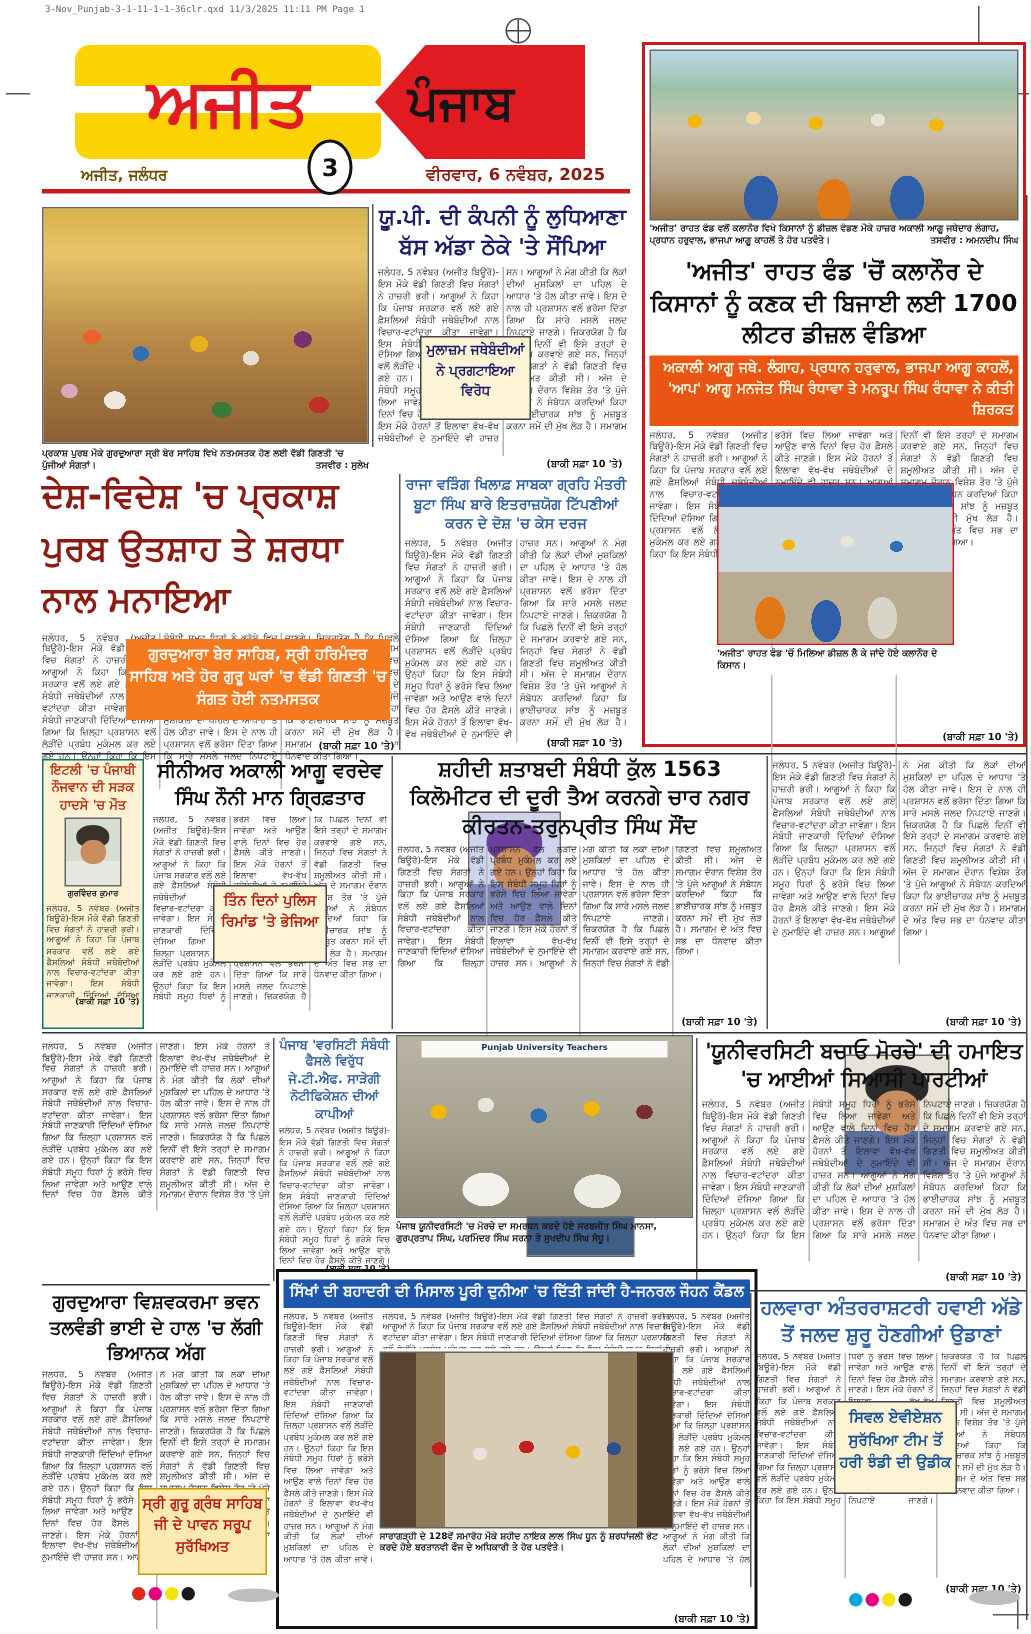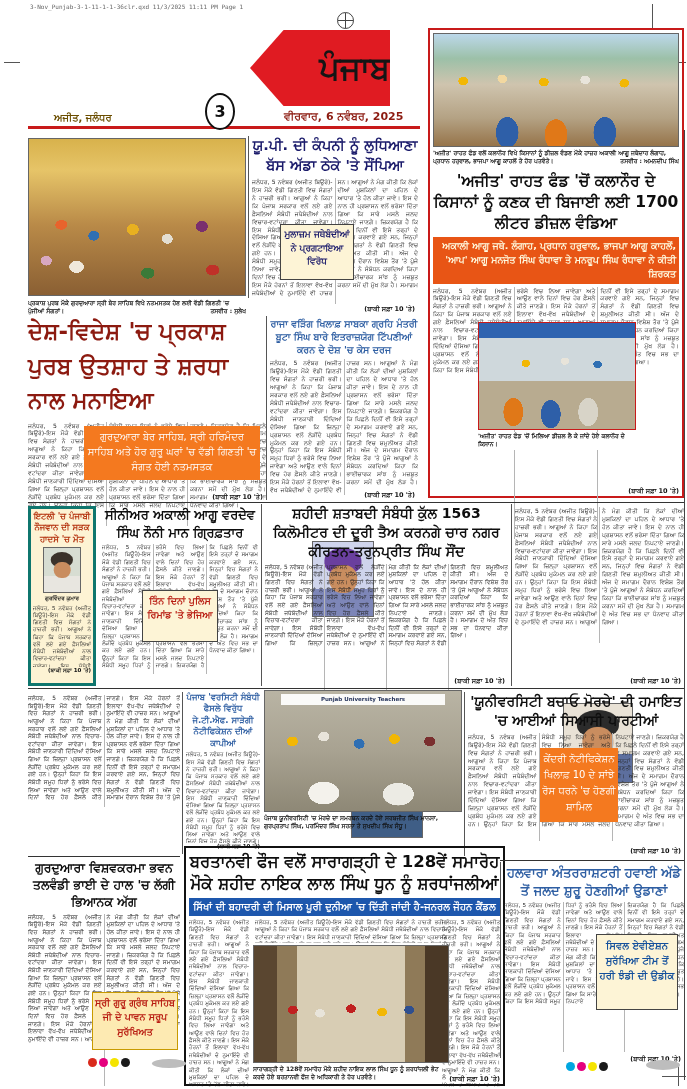--- a/index.html
+++ b/index.html
@@ -12,21 +12,21 @@
   .cols3{columns:3 auto;column-gap:5px;column-rule:1px solid #b5b5b5;}
   .cols4{columns:4 auto;column-gap:4px;column-rule:1px solid #b5b5b5;}
   .endnote{position:absolute;right:3px;bottom:1px;font-size:6.5px;font-weight:bold;background:#fff;padding-left:3px;}
   .caption{font-size:6px;font-weight:bold;line-height:1.3;color:#111;}
   .credit{float:right;font-weight:bold;}
   .vline{position:absolute;width:1px;background:#555;}
   .hline{position:absolute;height:1px;background:#333;}
   .mark{position:absolute;background:#555;}
   .inset-cream{position:absolute;background:#fdf4d6;border:1px solid #444;font-weight:bold;
                text-align:center;padding:3px 2px;line-height:1.5;box-sizing:border-box;}
-  .inset-orange{position:absolute;background:#f4791f;color:#fff;font-weight:normal;
+  .inset-orange{position:absolute;background:#f4791f;color:#fff;font-weight:bold;
                 text-align:center;padding:3px 2px;line-height:1.5;box-sizing:border-box;}
   .photo{border:1px solid #666;box-sizing:border-box;}
   
   .photo-crowd{background:
     radial-gradient(10px 8px at 15% 55%,#e8632c 60%,transparent 61%),
     radial-gradient(9px 8px at 30% 62%,#2f6fb3 60%,transparent 61%),
     radial-gradient(10px 9px at 48% 58%,#e8b020 60%,transparent 61%),
     radial-gradient(9px 8px at 64% 64%,#e3ded2 60%,transparent 61%),
     radial-gradient(10px 9px at 80% 56%,#7a2f6e 60%,transparent 61%),
     radial-gradient(12px 10px at 22% 82%,#f0e8da 60%,transparent 61%),
@@ -76,21 +76,21 @@
   .portrait::after{content:"";position:absolute;left:50%;top:30%;width:46%;height:38%;transform:translateX(-50%);
     background:#c98d5f;border-radius:46%;}
   .p-purple{--bg1:#cfd4ec;--bg2:#7d86b8;--turban:#6a3f9e;}
   .p-yellow{--bg1:#d9e4ef;--bg2:#3f5e86;--turban:#f2a90a;}
   .p-woman{--bg1:#e9e2d6;--bg2:#5d6f9e;--turban:#2b2b2b;}
   .p-plain{--bg1:#d7ddd2;--bg2:#e8e6e0;--turban:#3a322a;}
   
   .mast-yellow{background:linear-gradient(180deg,#fcd303 0 36%,#ffffff 36% 60%,#fcd303 60% 100%);
     border-radius:10px;display:flex;align-items:center;justify-content:center;}
   .mast-red{background:#e01b22;clip-path:polygon(24% 0,100% 0,100% 100%,24% 100%,0 50%);
-    display:flex;align-items:center;justify-content:flex-end;}
+    display:flex;align-items:center;justify-content:flex-start;}
   .dot{position:absolute;width:9px;height:9px;border-radius:50%;}
   .oval{position:absolute;background:#bdbdbd;border-radius:50%;}
   .photo-banner{position:absolute;left:8%;right:8%;top:3px;background:rgba(255,255,255,.93);
     font-size:5.5px;font-weight:bold;color:#27355c;text-align:center;line-height:11px;height:11px;overflow:hidden;}
   .blue-bar{background:#1d57ad;color:#fff;font-weight:bold;text-align:center;line-height:1.45;padding:2px 3px;}
   .sub-red{background:#e85515;color:#fffbe0;font-weight:bold;text-align:right;line-height:1.5;padding:2px 3px;}
 </style>
 </head>
 <body>
 
@@ -98,20 +98,23 @@
 
   <div class="abs" style="left:30px;top:3px;font-size:6px;color:#666;font-family:'DejaVu Sans Mono',monospace;">3-Nov_Punjab-3-1-11-1-1-36clr.qxd   11/3/2025   11:11 PM   Page 1</div>
   <div class="abs" style="left:337px;top:12px;width:15px;height:15px;border:1px solid #444;border-radius:50%;
        background:linear-gradient(#444,#444) center/1px 21px no-repeat,linear-gradient(#444,#444) center/21px 1px no-repeat;"></div>
   <div class="mark" style="left:4px;top:62px;width:16px;height:1px;"></div>
   <div class="mark" style="left:652px;top:4px;width:1px;height:26px;"></div>
   <div class="mark" style="left:666px;top:62px;width:20px;height:1px;"></div>
   <div class="mark" style="left:678px;top:1062px;width:1px;height:24px;"></div>
   <div class="mark" style="left:662px;top:1076px;width:24px;height:1px;"></div>
 
+  <div class="abs mast-yellow" style="left:50px;top:30px;width:204px;height:76px;">
+    <span style="font-size:44px;font-weight:bold;color:#e01b22;">ਅਜੀਤ</span>
+  </div>
   <div class="abs mast-red" style="left:250px;top:30px;width:140px;height:76px;">
     <span style="font-size:32px;font-weight:bold;color:#151515;padding-left:22px;">ਪੰਜਾਬ</span>
   </div>
   <div class="abs" style="left:205px;top:93px;width:26px;height:33px;border:2px solid #111;border-radius:50%;background:#fff;
        display:flex;align-items:center;justify-content:center;font-size:16px;font-weight:bold;z-index:3;">3</div>
   <div class="abs" style="left:54px;top:112px;font-size:10px;font-weight:bold;color:#6b4e00;">ਅਜੀਤ, ਜਲੰਧਰ</div>
   <div class="abs" style="left:284px;top:110px;font-size:11px;font-weight:bold;color:#8c1a10;text-align:center;">ਵੀਰਵਾਰ, 6 ਨਵੰਬਰ, 2025</div>
   <div class="abs" style="left:28px;top:126px;width:392px;height:3px;background:#c81a1a;"></div>
 
   <div class="abs" style="left:428px;top:28px;width:256px;height:470px;border:2px solid #c81a1a;box-sizing:border-box;padding:3px;">
@@ -152,21 +155,21 @@
 
   <div class="abs" style="left:270px;top:318px;width:148px;height:182px;">
     <div class="hl" style="font-size:9.5px;color:#2f5fa3;">ਰਾਜਾ ਵੜਿੰਗ ਖਿਲਾਫ਼ ਸਾਬਕਾ ਗ੍ਰਹਿ ਮੰਤਰੀ ਬੂਟਾ ਸਿੰਘ ਬਾਰੇ ਇਤਰਾਜ਼ਯੋਗ ਟਿੱਪਣੀਆਂ ਕਰਨ ਦੇ ਦੋਸ਼ 'ਚ ਕੇਸ ਦਰਜ</div>
     <div class="body-txt cols2" style="height:136px;margin-top:3px;position:relative;">ਜਲੰਧਰ, 5 ਨਵੰਬਰ (ਅਜੀਤ ਬਿਊਰੋ)-ਇਸ ਮੌਕੇ ਵੱਡੀ ਗਿਣਤੀ ਵਿਚ ਸੰਗਤਾਂ ਨੇ ਹਾਜ਼ਰੀ ਭਰੀ। ਆਗੂਆਂ ਨੇ ਕਿਹਾ ਕਿ ਪੰਜਾਬ ਸਰਕਾਰ ਵਲੋਂ ਲਏ ਗਏ ਫ਼ੈਸਲਿਆਂ ਸੰਬੰਧੀ ਜਥੇਬੰਦੀਆਂ ਨਾਲ ਵਿਚਾਰ-ਵਟਾਂਦਰਾ ਕੀਤਾ ਜਾਵੇਗਾ। ਇਸ ਸੰਬੰਧੀ ਜਾਣਕਾਰੀ ਦਿੰਦਿਆਂ ਦੱਸਿਆ ਗਿਆ ਕਿ ਜ਼ਿਲ੍ਹਾ ਪ੍ਰਸ਼ਾਸਨ ਵਲੋਂ ਲੋੜੀਂਦੇ ਪ੍ਰਬੰਧ ਮੁਕੰਮਲ ਕਰ ਲਏ ਗਏ ਹਨ। ਉਨ੍ਹਾਂ ਕਿਹਾ ਕਿ ਇਸ ਸੰਬੰਧੀ ਸਮੂਹ ਧਿਰਾਂ ਨੂੰ ਭਰੋਸੇ ਵਿਚ ਲਿਆ ਜਾਵੇਗਾ ਅਤੇ ਆਉਣ ਵਾਲੇ ਦਿਨਾਂ ਵਿਚ ਹੋਰ ਫ਼ੈਸਲੇ ਕੀਤੇ ਜਾਣਗੇ। ਇਸ ਮੌਕੇ ਹੋਰਨਾਂ ਤੋਂ ਇਲਾਵਾ ਵੱਖ-ਵੱਖ ਜਥੇਬੰਦੀਆਂ ਦੇ ਨੁਮਾਇੰਦੇ ਵੀ ਹਾਜ਼ਰ ਸਨ। ਆਗੂਆਂ ਨੇ ਮੰਗ ਕੀਤੀ ਕਿ ਲੋਕਾਂ ਦੀਆਂ ਮੁਸ਼ਕਿਲਾਂ ਦਾ ਪਹਿਲ ਦੇ ਆਧਾਰ 'ਤੇ ਹੱਲ ਕੀਤਾ ਜਾਵੇ। ਇਸ ਦੇ ਨਾਲ ਹੀ ਪ੍ਰਸ਼ਾਸਨ ਵਲੋਂ ਭਰੋਸਾ ਦਿੱਤਾ ਗਿਆ ਕਿ ਸਾਰੇ ਮਸਲੇ ਜਲਦ ਨਿਪਟਾਏ ਜਾਣਗੇ। ਜ਼ਿਕਰਯੋਗ ਹੈ ਕਿ ਪਿਛਲੇ ਦਿਨੀਂ ਵੀ ਇਸੇ ਤਰ੍ਹਾਂ ਦੇ ਸਮਾਗਮ ਕਰਵਾਏ ਗਏ ਸਨ, ਜਿਨ੍ਹਾਂ ਵਿਚ ਸੰਗਤਾਂ ਨੇ ਵੱਡੀ ਗਿਣਤੀ ਵਿਚ ਸ਼ਮੂਲੀਅਤ ਕੀਤੀ ਸੀ। ਅੱਜ ਦੇ ਸਮਾਗਮ ਦੌਰਾਨ ਵਿਸ਼ੇਸ਼ ਤੌਰ 'ਤੇ ਪੁੱਜੇ ਆਗੂਆਂ ਨੇ ਸੰਬੋਧਨ ਕਰਦਿਆਂ ਕਿਹਾ ਕਿ ਭਾਈਚਾਰਕ ਸਾਂਝ ਨੂੰ ਮਜ਼ਬੂਤ ਕਰਨਾ ਸਮੇਂ ਦੀ ਮੁੱਖ ਲੋੜ ਹੈ। ਸਮਾਗਮ ਦੇ ਅੰਤ ਵਿਚ ਸਭ ਦਾ ਧੰਨਵਾਦ ਕੀਤਾ ਗਿਆ।</div>
     <div class="abs portrait p-purple photo" style="left:42px;top:46px;width:62px;height:76px;"></div>
     <div class="endnote">(ਬਾਕੀ ਸਫ਼ਾ 10 'ਤੇ)</div>
   </div>
 
   <div class="hline" style="left:28px;top:502px;width:656px;"></div>
 
-  <div class="abs" style="left:28px;top:506px;width:68px;height:180px;background:#fdf3d4;border:3px solid #0f766e;box-sizing:border-box;padding:2px;">
+  <div class="abs" style="left:28px;top:506px;width:68px;height:180px;background:#fdf3d4;border:1px solid #0f766e;box-sizing:border-box;padding:2px;">
     <div class="hl" style="font-size:8.5px;color:#b5330f;">ਇਟਲੀ 'ਚ ਪੰਜਾਬੀ ਨੌਜਵਾਨ ਦੀ ਸੜਕ ਹਾਦਸੇ 'ਚ ਮੌਤ</div>
     <div class="portrait p-plain photo" style="width:38px;height:46px;margin:2px auto;"></div>
     <div class="caption" style="font-size:5.5px;text-align:center;">ਗੁਰਵਿੰਦਰ ਕੁਮਾਰ</div>
     <div class="body-txt" style="height:62px;margin-top:2px;font-size:5.5px;">ਜਲੰਧਰ, 5 ਨਵੰਬਰ (ਅਜੀਤ ਬਿਊਰੋ)-ਇਸ ਮੌਕੇ ਵੱਡੀ ਗਿਣਤੀ ਵਿਚ ਸੰਗਤਾਂ ਨੇ ਹਾਜ਼ਰੀ ਭਰੀ। ਆਗੂਆਂ ਨੇ ਕਿਹਾ ਕਿ ਪੰਜਾਬ ਸਰਕਾਰ ਵਲੋਂ ਲਏ ਗਏ ਫ਼ੈਸਲਿਆਂ ਸੰਬੰਧੀ ਜਥੇਬੰਦੀਆਂ ਨਾਲ ਵਿਚਾਰ-ਵਟਾਂਦਰਾ ਕੀਤਾ ਜਾਵੇਗਾ। ਇਸ ਸੰਬੰਧੀ ਜਾਣਕਾਰੀ ਦਿੰਦਿਆਂ ਦੱਸਿਆ ਗਿਆ ਕਿ ਜ਼ਿਲ੍ਹਾ ਪ੍ਰਸ਼ਾਸਨ ਵਲੋਂ ਲੋੜੀਂਦੇ ਪ੍ਰਬੰਧ ਮੁਕੰਮਲ ਕਰ ਲਏ ਗਏ ਹਨ। ਉਨ੍ਹਾਂ ਕਿਹਾ ਕਿ ਇਸ ਸੰਬੰਧੀ ਸਮੂਹ ਧਿਰਾਂ ਨੂੰ ਭਰੋਸੇ ਵਿਚ ਲਿਆ ਜਾਵੇਗਾ ਅਤੇ ਆਉਣ ਵਾਲੇ ਦਿਨਾਂ ਵਿਚ ਹੋਰ ਫ਼ੈਸਲੇ ਕੀਤੇ ਜਾਣਗੇ। ਇਸ ਮੌਕੇ ਹੋਰਨਾਂ ਤੋਂ ਇਲਾਵਾ ਵੱਖ-ਵੱਖ ਜਥੇਬੰਦੀਆਂ ਦੇ ਨੁਮਾਇੰਦੇ ਵੀ ਹਾਜ਼ਰ ਸਨ। ਆਗੂਆਂ ਨੇ ਮੰਗ ਕੀਤੀ ਕਿ ਲੋਕਾਂ ਦੀਆਂ ਮੁਸ਼ਕਿਲਾਂ ਦਾ ਪਹਿਲ ਦੇ ਆਧਾਰ 'ਤੇ ਹੱਲ ਕੀਤਾ ਜਾਵੇ। ਇਸ ਦੇ ਨਾਲ ਹੀ ਪ੍ਰਸ਼ਾਸਨ ਵਲੋਂ ਭਰੋਸਾ ਦਿੱਤਾ ਗਿਆ ਕਿ ਸਾਰੇ ਮਸਲੇ ਜਲਦ ਨਿਪਟਾਏ ਜਾਣਗੇ। ਜ਼ਿਕਰਯੋਗ ਹੈ ਕਿ ਪਿਛਲੇ ਦਿਨੀਂ ਵੀ ਇਸੇ ਤਰ੍ਹਾਂ ਦੇ ਸਮਾਗਮ ਕਰਵਾਏ ਗਏ ਸਨ, ਜਿਨ੍ਹਾਂ ਵਿਚ ਸੰਗਤਾਂ ਨੇ ਵੱਡੀ ਗਿਣਤੀ ਵਿਚ ਸ਼ਮੂਲੀਅਤ ਕੀਤੀ ਸੀ। ਅੱਜ ਦੇ ਸਮਾਗਮ ਦੌਰਾਨ ਵਿਸ਼ੇਸ਼ ਤੌਰ 'ਤੇ ਪੁੱਜੇ ਆਗੂਆਂ ਨੇ ਸੰਬੋਧਨ ਕਰਦਿਆਂ ਕਿਹਾ ਕਿ ਭਾਈਚਾਰਕ ਸਾਂਝ ਨੂੰ ਮਜ਼ਬੂਤ ਕਰਨਾ ਸਮੇਂ ਦੀ ਮੁੱਖ ਲੋੜ ਹੈ। ਸਮਾਗਮ ਦੇ ਅੰਤ ਵਿਚ ਸਭ ਦਾ ਧੰਨਵਾਦ ਕੀਤਾ ਗਿਆ।</div>
     <div style="font-size:5.5px;font-weight:bold;text-align:right;">(ਬਾਕੀ ਸਫ਼ਾ 10 'ਤੇ)</div>
   </div>
 
   <div class="abs" style="left:102px;top:506px;width:156px;height:180px;">
     <div class="hl" style="font-size:13px;color:#0e0e0e;">ਸੀਨੀਅਰ ਅਕਾਲੀ ਆਗੂ ਵਰਦੇਵ ਸਿੰਘ ਨੌਨੀ ਮਾਨ ਗ੍ਰਿਫ਼ਤਾਰ</div>
     <div class="body-txt cols3" style="height:130px;margin-top:3px;position:relative;font-size:5.6px;">ਜਲੰਧਰ, 5 ਨਵੰਬਰ (ਅਜੀਤ ਬਿਊਰੋ)-ਇਸ ਮੌਕੇ ਵੱਡੀ ਗਿਣਤੀ ਵਿਚ ਸੰਗਤਾਂ ਨੇ ਹਾਜ਼ਰੀ ਭਰੀ। ਆਗੂਆਂ ਨੇ ਕਿਹਾ ਕਿ ਪੰਜਾਬ ਸਰਕਾਰ ਵਲੋਂ ਲਏ ਗਏ ਫ਼ੈਸਲਿਆਂ ਸੰਬੰਧੀ ਜਥੇਬੰਦੀਆਂ ਨਾਲ ਵਿਚਾਰ-ਵਟਾਂਦਰਾ ਕੀਤਾ ਜਾਵੇਗਾ। ਇਸ ਸੰਬੰਧੀ ਜਾਣਕਾਰੀ ਦਿੰਦਿਆਂ ਦੱਸਿਆ ਗਿਆ ਕਿ ਜ਼ਿਲ੍ਹਾ ਪ੍ਰਸ਼ਾਸਨ ਵਲੋਂ ਲੋੜੀਂਦੇ ਪ੍ਰਬੰਧ ਮੁਕੰਮਲ ਕਰ ਲਏ ਗਏ ਹਨ। ਉਨ੍ਹਾਂ ਕਿਹਾ ਕਿ ਇਸ ਸੰਬੰਧੀ ਸਮੂਹ ਧਿਰਾਂ ਨੂੰ ਭਰੋਸੇ ਵਿਚ ਲਿਆ ਜਾਵੇਗਾ ਅਤੇ ਆਉਣ ਵਾਲੇ ਦਿਨਾਂ ਵਿਚ ਹੋਰ ਫ਼ੈਸਲੇ ਕੀਤੇ ਜਾਣਗੇ। ਇਸ ਮੌਕੇ ਹੋਰਨਾਂ ਤੋਂ ਇਲਾਵਾ ਵੱਖ-ਵੱਖ ਜਥੇਬੰਦੀਆਂ ਦੇ ਨੁਮਾਇੰਦੇ ਵੀ ਹਾਜ਼ਰ ਸਨ। ਆਗੂਆਂ ਨੇ ਮੰਗ ਕੀਤੀ ਕਿ ਲੋਕਾਂ ਦੀਆਂ ਮੁਸ਼ਕਿਲਾਂ ਦਾ ਪਹਿਲ ਦੇ ਆਧਾਰ 'ਤੇ ਹੱਲ ਕੀਤਾ ਜਾਵੇ। ਇਸ ਦੇ ਨਾਲ ਹੀ ਪ੍ਰਸ਼ਾਸਨ ਵਲੋਂ ਭਰੋਸਾ ਦਿੱਤਾ ਗਿਆ ਕਿ ਸਾਰੇ ਮਸਲੇ ਜਲਦ ਨਿਪਟਾਏ ਜਾਣਗੇ। ਜ਼ਿਕਰਯੋਗ ਹੈ ਕਿ ਪਿਛਲੇ ਦਿਨੀਂ ਵੀ ਇਸੇ ਤਰ੍ਹਾਂ ਦੇ ਸਮਾਗਮ ਕਰਵਾਏ ਗਏ ਸਨ, ਜਿਨ੍ਹਾਂ ਵਿਚ ਸੰਗਤਾਂ ਨੇ ਵੱਡੀ ਗਿਣਤੀ ਵਿਚ ਸ਼ਮੂਲੀਅਤ ਕੀਤੀ ਸੀ। ਅੱਜ ਦੇ ਸਮਾਗਮ ਦੌਰਾਨ ਵਿਸ਼ੇਸ਼ ਤੌਰ 'ਤੇ ਪੁੱਜੇ ਆਗੂਆਂ ਨੇ ਸੰਬੋਧਨ ਕਰਦਿਆਂ ਕਿਹਾ ਕਿ ਭਾਈਚਾਰਕ ਸਾਂਝ ਨੂੰ ਮਜ਼ਬੂਤ ਕਰਨਾ ਸਮੇਂ ਦੀ ਮੁੱਖ ਲੋੜ ਹੈ। ਸਮਾਗਮ ਦੇ ਅੰਤ ਵਿਚ ਸਭ ਦਾ ਧੰਨਵਾਦ ਕੀਤਾ ਗਿਆ।</div>
@@ -203,52 +206,50 @@
 
   <div class="abs photo photo-uni" style="left:264px;top:690px;width:198px;height:122px;">
     <div class="photo-banner">Punjab University Teachers</div>
   </div>
   <div class="abs caption" style="left:264px;top:814px;width:198px;height:27px;overflow:hidden;">ਪੰਜਾਬ ਯੂਨੀਵਰਸਿਟੀ 'ਚ ਮੋਰਚੇ ਦਾ ਸਮਰਥਨ ਕਰਦੇ ਹੋਏ ਸਰਬਜੀਤ ਸਿੰਘ ਮਾਨਸਾ, ਗੁਰਪ੍ਰਤਾਪ ਸਿੰਘ, ਪਰਮਿੰਦਰ ਸਿੰਘ ਸਰਨਾ ਤੇ ਸੁਖਦੀਪ ਸਿੰਘ ਸੰਧੂ।</div>
   <div class="vline" style="left:464px;top:692px;height:164px;"></div>
 
   <div class="abs" style="left:468px;top:692px;width:216px;height:164px;">
     <div class="hl" style="font-size:14px;color:#0e0e0e;">'ਯੂਨੀਵਰਸਿਟੀ ਬਚਾਓ ਮੋਰਚੇ' ਦੀ ਹਮਾਇਤ 'ਚ ਆਈਆਂ ਸਿਆਸੀ ਪਾਰਟੀਆਂ</div>
     <div class="body-txt cols3" style="height:108px;margin-top:3px;position:relative;">ਜਲੰਧਰ, 5 ਨਵੰਬਰ (ਅਜੀਤ ਬਿਊਰੋ)-ਇਸ ਮੌਕੇ ਵੱਡੀ ਗਿਣਤੀ ਵਿਚ ਸੰਗਤਾਂ ਨੇ ਹਾਜ਼ਰੀ ਭਰੀ। ਆਗੂਆਂ ਨੇ ਕਿਹਾ ਕਿ ਪੰਜਾਬ ਸਰਕਾਰ ਵਲੋਂ ਲਏ ਗਏ ਫ਼ੈਸਲਿਆਂ ਸੰਬੰਧੀ ਜਥੇਬੰਦੀਆਂ ਨਾਲ ਵਿਚਾਰ-ਵਟਾਂਦਰਾ ਕੀਤਾ ਜਾਵੇਗਾ। ਇਸ ਸੰਬੰਧੀ ਜਾਣਕਾਰੀ ਦਿੰਦਿਆਂ ਦੱਸਿਆ ਗਿਆ ਕਿ ਜ਼ਿਲ੍ਹਾ ਪ੍ਰਸ਼ਾਸਨ ਵਲੋਂ ਲੋੜੀਂਦੇ ਪ੍ਰਬੰਧ ਮੁਕੰਮਲ ਕਰ ਲਏ ਗਏ ਹਨ। ਉਨ੍ਹਾਂ ਕਿਹਾ ਕਿ ਇਸ ਸੰਬੰਧੀ ਸਮੂਹ ਧਿਰਾਂ ਨੂੰ ਭਰੋਸੇ ਵਿਚ ਲਿਆ ਜਾਵੇਗਾ ਅਤੇ ਆਉਣ ਵਾਲੇ ਦਿਨਾਂ ਵਿਚ ਹੋਰ ਫ਼ੈਸਲੇ ਕੀਤੇ ਜਾਣਗੇ। ਇਸ ਮੌਕੇ ਹੋਰਨਾਂ ਤੋਂ ਇਲਾਵਾ ਵੱਖ-ਵੱਖ ਜਥੇਬੰਦੀਆਂ ਦੇ ਨੁਮਾਇੰਦੇ ਵੀ ਹਾਜ਼ਰ ਸਨ। ਆਗੂਆਂ ਨੇ ਮੰਗ ਕੀਤੀ ਕਿ ਲੋਕਾਂ ਦੀਆਂ ਮੁਸ਼ਕਿਲਾਂ ਦਾ ਪਹਿਲ ਦੇ ਆਧਾਰ 'ਤੇ ਹੱਲ ਕੀਤਾ ਜਾਵੇ। ਇਸ ਦੇ ਨਾਲ ਹੀ ਪ੍ਰਸ਼ਾਸਨ ਵਲੋਂ ਭਰੋਸਾ ਦਿੱਤਾ ਗਿਆ ਕਿ ਸਾਰੇ ਮਸਲੇ ਜਲਦ ਨਿਪਟਾਏ ਜਾਣਗੇ। ਜ਼ਿਕਰਯੋਗ ਹੈ ਕਿ ਪਿਛਲੇ ਦਿਨੀਂ ਵੀ ਇਸੇ ਤਰ੍ਹਾਂ ਦੇ ਸਮਾਗਮ ਕਰਵਾਏ ਗਏ ਸਨ, ਜਿਨ੍ਹਾਂ ਵਿਚ ਸੰਗਤਾਂ ਨੇ ਵੱਡੀ ਗਿਣਤੀ ਵਿਚ ਸ਼ਮੂਲੀਅਤ ਕੀਤੀ ਸੀ। ਅੱਜ ਦੇ ਸਮਾਗਮ ਦੌਰਾਨ ਵਿਸ਼ੇਸ਼ ਤੌਰ 'ਤੇ ਪੁੱਜੇ ਆਗੂਆਂ ਨੇ ਸੰਬੋਧਨ ਕਰਦਿਆਂ ਕਿਹਾ ਕਿ ਭਾਈਚਾਰਕ ਸਾਂਝ ਨੂੰ ਮਜ਼ਬੂਤ ਕਰਨਾ ਸਮੇਂ ਦੀ ਮੁੱਖ ਲੋੜ ਹੈ। ਸਮਾਗਮ ਦੇ ਅੰਤ ਵਿਚ ਸਭ ਦਾ ਧੰਨਵਾਦ ਕੀਤਾ ਗਿਆ।</div>
-    <div class="inset-orange" style="left:72px;top:56px;width:78px;height:74px;font-size:10px;line-height:1.6;">ਕੇਂਦਰੀ ਨੋਟੀਫਿਕੇਸ਼ਨ ਖਿਲਾਫ਼ 10 ਦੇ ਸਾਂਝੇ ਰੋਸ ਧਰਨੇ 'ਚ ਹੋਣਗੀ ਸ਼ਾਮਿਲ</div>
     <div class="endnote">(ਬਾਕੀ ਸਫ਼ਾ 10 'ਤੇ)</div>
   </div>
 
   <div class="hline" style="left:28px;top:856px;width:152px;"></div>
 
   <div class="abs" style="left:28px;top:860px;width:152px;height:226px;">
     <div class="hl" style="font-size:12.5px;color:#0e0e0e;">ਗੁਰਦੁਆਰਾ ਵਿਸ਼ਵਕਰਮਾ ਭਵਨ ਤਲਵੰਡੀ ਭਾਈ ਦੇ ਹਾਲ 'ਚ ਲੱਗੀ ਭਿਆਨਕ ਅੱਗ</div>
     <div class="body-txt cols2" style="height:172px;margin-top:3px;position:relative;font-size:5.8px;">ਜਲੰਧਰ, 5 ਨਵੰਬਰ (ਅਜੀਤ ਬਿਊਰੋ)-ਇਸ ਮੌਕੇ ਵੱਡੀ ਗਿਣਤੀ ਵਿਚ ਸੰਗਤਾਂ ਨੇ ਹਾਜ਼ਰੀ ਭਰੀ। ਆਗੂਆਂ ਨੇ ਕਿਹਾ ਕਿ ਪੰਜਾਬ ਸਰਕਾਰ ਵਲੋਂ ਲਏ ਗਏ ਫ਼ੈਸਲਿਆਂ ਸੰਬੰਧੀ ਜਥੇਬੰਦੀਆਂ ਨਾਲ ਵਿਚਾਰ-ਵਟਾਂਦਰਾ ਕੀਤਾ ਜਾਵੇਗਾ। ਇਸ ਸੰਬੰਧੀ ਜਾਣਕਾਰੀ ਦਿੰਦਿਆਂ ਦੱਸਿਆ ਗਿਆ ਕਿ ਜ਼ਿਲ੍ਹਾ ਪ੍ਰਸ਼ਾਸਨ ਵਲੋਂ ਲੋੜੀਂਦੇ ਪ੍ਰਬੰਧ ਮੁਕੰਮਲ ਕਰ ਲਏ ਗਏ ਹਨ। ਉਨ੍ਹਾਂ ਕਿਹਾ ਕਿ ਇਸ ਸੰਬੰਧੀ ਸਮੂਹ ਧਿਰਾਂ ਨੂੰ ਭਰੋਸੇ ਵਿਚ ਲਿਆ ਜਾਵੇਗਾ ਅਤੇ ਆਉਣ ਵਾਲੇ ਦਿਨਾਂ ਵਿਚ ਹੋਰ ਫ਼ੈਸਲੇ ਕੀਤੇ ਜਾਣਗੇ। ਇਸ ਮੌਕੇ ਹੋਰਨਾਂ ਤੋਂ ਇਲਾਵਾ ਵੱਖ-ਵੱਖ ਜਥੇਬੰਦੀਆਂ ਦੇ ਨੁਮਾਇੰਦੇ ਵੀ ਹਾਜ਼ਰ ਸਨ। ਆਗੂਆਂ ਨੇ ਮੰਗ ਕੀਤੀ ਕਿ ਲੋਕਾਂ ਦੀਆਂ ਮੁਸ਼ਕਿਲਾਂ ਦਾ ਪਹਿਲ ਦੇ ਆਧਾਰ 'ਤੇ ਹੱਲ ਕੀਤਾ ਜਾਵੇ। ਇਸ ਦੇ ਨਾਲ ਹੀ ਪ੍ਰਸ਼ਾਸਨ ਵਲੋਂ ਭਰੋਸਾ ਦਿੱਤਾ ਗਿਆ ਕਿ ਸਾਰੇ ਮਸਲੇ ਜਲਦ ਨਿਪਟਾਏ ਜਾਣਗੇ। ਜ਼ਿਕਰਯੋਗ ਹੈ ਕਿ ਪਿਛਲੇ ਦਿਨੀਂ ਵੀ ਇਸੇ ਤਰ੍ਹਾਂ ਦੇ ਸਮਾਗਮ ਕਰਵਾਏ ਗਏ ਸਨ, ਜਿਨ੍ਹਾਂ ਵਿਚ ਸੰਗਤਾਂ ਨੇ ਵੱਡੀ ਗਿਣਤੀ ਵਿਚ ਸ਼ਮੂਲੀਅਤ ਕੀਤੀ ਸੀ। ਅੱਜ ਦੇ ਸਮਾਗਮ ਦੌਰਾਨ ਵਿਸ਼ੇਸ਼ ਤੌਰ 'ਤੇ ਪੁੱਜੇ ਆਗੂਆਂ ਨੇ ਸੰਬੋਧਨ ਕਰਦਿਆਂ ਕਿਹਾ ਕਿ ਭਾਈਚਾਰਕ ਸਾਂਝ ਨੂੰ ਮਜ਼ਬੂਤ ਕਰਨਾ ਸਮੇਂ ਦੀ ਮੁੱਖ ਲੋੜ ਹੈ। ਸਮਾਗਮ ਦੇ ਅੰਤ ਵਿਚ ਸਭ ਦਾ ਧੰਨਵਾਦ ਕੀਤਾ ਗਿਆ।</div>
     <div class="inset-cream" style="left:64px;top:132px;width:86px;height:58px;font-size:9.5px;color:#b81a10;background:#fdeab2;border-color:#c89a00;">ਸ੍ਰੀ ਗੁਰੂ ਗ੍ਰੰਥ ਸਾਹਿਬ ਜੀ ਦੇ ਪਾਵਨ ਸਰੂਪ ਸੁਰੱਖਿਅਤ</div>
   </div>
 
   <div class="abs" style="left:184px;top:846px;width:321px;height:240px;border:2px solid #111;box-sizing:border-box;padding:3px;">
-    <div class="hl" style="font-size:16.5px;color:#0e0e0e;">ਬਰਤਾਨਵੀ ਫੌਜ ਵਲੋਂ ਸਾਰਾਗੜ੍ਹੀ ਦੇ 128ਵੇਂ ਸਮਾਰੋਹ ਮੌਕੇ ਸ਼ਹੀਦ ਨਾਇਕ ਲਾਲ ਸਿੰਘ ਧੂਨ ਨੂੰ ਸ਼ਰਧਾਂਜਲੀਆਂ</div>
     <div class="blue-bar" style="font-size:10px;margin-top:2px;">ਸਿੱਖਾਂ ਦੀ ਬਹਾਦਰੀ ਦੀ ਮਿਸਾਲ ਪੂਰੀ ਦੁਨੀਆ 'ਚ ਦਿੱਤੀ ਜਾਂਦੀ ਹੈ-ਜਨਰਲ ਜੌਹਨ ਕੈਂਡਲ</div>
     <div style="position:relative;height:170px;margin-top:3px;">
       <div class="body-txt" style="position:absolute;left:0;top:0;width:60px;height:168px;font-size:5.6px;">ਜਲੰਧਰ, 5 ਨਵੰਬਰ (ਅਜੀਤ ਬਿਊਰੋ)-ਇਸ ਮੌਕੇ ਵੱਡੀ ਗਿਣਤੀ ਵਿਚ ਸੰਗਤਾਂ ਨੇ ਹਾਜ਼ਰੀ ਭਰੀ। ਆਗੂਆਂ ਨੇ ਕਿਹਾ ਕਿ ਪੰਜਾਬ ਸਰਕਾਰ ਵਲੋਂ ਲਏ ਗਏ ਫ਼ੈਸਲਿਆਂ ਸੰਬੰਧੀ ਜਥੇਬੰਦੀਆਂ ਨਾਲ ਵਿਚਾਰ-ਵਟਾਂਦਰਾ ਕੀਤਾ ਜਾਵੇਗਾ। ਇਸ ਸੰਬੰਧੀ ਜਾਣਕਾਰੀ ਦਿੰਦਿਆਂ ਦੱਸਿਆ ਗਿਆ ਕਿ ਜ਼ਿਲ੍ਹਾ ਪ੍ਰਸ਼ਾਸਨ ਵਲੋਂ ਲੋੜੀਂਦੇ ਪ੍ਰਬੰਧ ਮੁਕੰਮਲ ਕਰ ਲਏ ਗਏ ਹਨ। ਉਨ੍ਹਾਂ ਕਿਹਾ ਕਿ ਇਸ ਸੰਬੰਧੀ ਸਮੂਹ ਧਿਰਾਂ ਨੂੰ ਭਰੋਸੇ ਵਿਚ ਲਿਆ ਜਾਵੇਗਾ ਅਤੇ ਆਉਣ ਵਾਲੇ ਦਿਨਾਂ ਵਿਚ ਹੋਰ ਫ਼ੈਸਲੇ ਕੀਤੇ ਜਾਣਗੇ। ਇਸ ਮੌਕੇ ਹੋਰਨਾਂ ਤੋਂ ਇਲਾਵਾ ਵੱਖ-ਵੱਖ ਜਥੇਬੰਦੀਆਂ ਦੇ ਨੁਮਾਇੰਦੇ ਵੀ ਹਾਜ਼ਰ ਸਨ। ਆਗੂਆਂ ਨੇ ਮੰਗ ਕੀਤੀ ਕਿ ਲੋਕਾਂ ਦੀਆਂ ਮੁਸ਼ਕਿਲਾਂ ਦਾ ਪਹਿਲ ਦੇ ਆਧਾਰ 'ਤੇ ਹੱਲ ਕੀਤਾ ਜਾਵੇ। ਇਸ ਦੇ ਨਾਲ ਹੀ ਪ੍ਰਸ਼ਾਸਨ ਵਲੋਂ ਭਰੋਸਾ ਦਿੱਤਾ ਗਿਆ ਕਿ ਸਾਰੇ ਮਸਲੇ ਜਲਦ ਨਿਪਟਾਏ ਜਾਣਗੇ। ਜ਼ਿਕਰਯੋਗ ਹੈ ਕਿ ਪਿਛਲੇ ਦਿਨੀਂ ਵੀ ਇਸੇ ਤਰ੍ਹਾਂ ਦੇ ਸਮਾਗਮ ਕਰਵਾਏ ਗਏ ਸਨ, ਜਿਨ੍ਹਾਂ ਵਿਚ ਸੰਗਤਾਂ ਨੇ ਵੱਡੀ ਗਿਣਤੀ ਵਿਚ ਸ਼ਮੂਲੀਅਤ ਕੀਤੀ ਸੀ। ਅੱਜ ਦੇ ਸਮਾਗਮ ਦੌਰਾਨ ਵਿਸ਼ੇਸ਼ ਤੌਰ 'ਤੇ ਪੁੱਜੇ ਆਗੂਆਂ ਨੇ ਸੰਬੋਧਨ ਕਰਦਿਆਂ ਕਿਹਾ ਕਿ ਭਾਈਚਾਰਕ ਸਾਂਝ ਨੂੰ ਮਜ਼ਬੂਤ ਕਰਨਾ ਸਮੇਂ ਦੀ ਮੁੱਖ ਲੋੜ ਹੈ। ਸਮਾਗਮ ਦੇ ਅੰਤ ਵਿਚ ਸਭ ਦਾ ਧੰਨਵਾਦ ਕੀਤਾ ਗਿਆ।</div>
       <div class="body-txt" style="position:absolute;right:0;top:0;width:58px;height:168px;font-size:5.6px;">ਜਲੰਧਰ, 5 ਨਵੰਬਰ (ਅਜੀਤ ਬਿਊਰੋ)-ਇਸ ਮੌਕੇ ਵੱਡੀ ਗਿਣਤੀ ਵਿਚ ਸੰਗਤਾਂ ਨੇ ਹਾਜ਼ਰੀ ਭਰੀ। ਆਗੂਆਂ ਨੇ ਕਿਹਾ ਕਿ ਪੰਜਾਬ ਸਰਕਾਰ ਵਲੋਂ ਲਏ ਗਏ ਫ਼ੈਸਲਿਆਂ ਸੰਬੰਧੀ ਜਥੇਬੰਦੀਆਂ ਨਾਲ ਵਿਚਾਰ-ਵਟਾਂਦਰਾ ਕੀਤਾ ਜਾਵੇਗਾ। ਇਸ ਸੰਬੰਧੀ ਜਾਣਕਾਰੀ ਦਿੰਦਿਆਂ ਦੱਸਿਆ ਗਿਆ ਕਿ ਜ਼ਿਲ੍ਹਾ ਪ੍ਰਸ਼ਾਸਨ ਵਲੋਂ ਲੋੜੀਂਦੇ ਪ੍ਰਬੰਧ ਮੁਕੰਮਲ ਕਰ ਲਏ ਗਏ ਹਨ। ਉਨ੍ਹਾਂ ਕਿਹਾ ਕਿ ਇਸ ਸੰਬੰਧੀ ਸਮੂਹ ਧਿਰਾਂ ਨੂੰ ਭਰੋਸੇ ਵਿਚ ਲਿਆ ਜਾਵੇਗਾ ਅਤੇ ਆਉਣ ਵਾਲੇ ਦਿਨਾਂ ਵਿਚ ਹੋਰ ਫ਼ੈਸਲੇ ਕੀਤੇ ਜਾਣਗੇ। ਇਸ ਮੌਕੇ ਹੋਰਨਾਂ ਤੋਂ ਇਲਾਵਾ ਵੱਖ-ਵੱਖ ਜਥੇਬੰਦੀਆਂ ਦੇ ਨੁਮਾਇੰਦੇ ਵੀ ਹਾਜ਼ਰ ਸਨ। ਆਗੂਆਂ ਨੇ ਮੰਗ ਕੀਤੀ ਕਿ ਲੋਕਾਂ ਦੀਆਂ ਮੁਸ਼ਕਿਲਾਂ ਦਾ ਪਹਿਲ ਦੇ ਆਧਾਰ 'ਤੇ ਹੱਲ ਕੀਤਾ ਜਾਵੇ। ਇਸ ਦੇ ਨਾਲ ਹੀ ਪ੍ਰਸ਼ਾਸਨ ਵਲੋਂ ਭਰੋਸਾ ਦਿੱਤਾ ਗਿਆ ਕਿ ਸਾਰੇ ਮਸਲੇ ਜਲਦ ਨਿਪਟਾਏ ਜਾਣਗੇ। ਜ਼ਿਕਰਯੋਗ ਹੈ ਕਿ ਪਿਛਲੇ ਦਿਨੀਂ ਵੀ ਇਸੇ ਤਰ੍ਹਾਂ ਦੇ ਸਮਾਗਮ ਕਰਵਾਏ ਗਏ ਸਨ, ਜਿਨ੍ਹਾਂ ਵਿਚ ਸੰਗਤਾਂ ਨੇ ਵੱਡੀ ਗਿਣਤੀ ਵਿਚ ਸ਼ਮੂਲੀਅਤ ਕੀਤੀ ਸੀ। ਅੱਜ ਦੇ ਸਮਾਗਮ ਦੌਰਾਨ ਵਿਸ਼ੇਸ਼ ਤੌਰ 'ਤੇ ਪੁੱਜੇ ਆਗੂਆਂ ਨੇ ਸੰਬੋਧਨ ਕਰਦਿਆਂ ਕਿਹਾ ਕਿ ਭਾਈਚਾਰਕ ਸਾਂਝ ਨੂੰ ਮਜ਼ਬੂਤ ਕਰਨਾ ਸਮੇਂ ਦੀ ਮੁੱਖ ਲੋੜ ਹੈ। ਸਮਾਗਮ ਦੇ ਅੰਤ ਵਿਚ ਸਭ ਦਾ ਧੰਨਵਾਦ ਕੀਤਾ ਗਿਆ।</div>
       <div class="body-txt" style="position:absolute;left:66px;top:0;width:192px;height:24px;font-size:5.6px;">ਜਲੰਧਰ, 5 ਨਵੰਬਰ (ਅਜੀਤ ਬਿਊਰੋ)-ਇਸ ਮੌਕੇ ਵੱਡੀ ਗਿਣਤੀ ਵਿਚ ਸੰਗਤਾਂ ਨੇ ਹਾਜ਼ਰੀ ਭਰੀ। ਆਗੂਆਂ ਨੇ ਕਿਹਾ ਕਿ ਪੰਜਾਬ ਸਰਕਾਰ ਵਲੋਂ ਲਏ ਗਏ ਫ਼ੈਸਲਿਆਂ ਸੰਬੰਧੀ ਜਥੇਬੰਦੀਆਂ ਨਾਲ ਵਿਚਾਰ-ਵਟਾਂਦਰਾ ਕੀਤਾ ਜਾਵੇਗਾ। ਇਸ ਸੰਬੰਧੀ ਜਾਣਕਾਰੀ ਦਿੰਦਿਆਂ ਦੱਸਿਆ ਗਿਆ ਕਿ ਜ਼ਿਲ੍ਹਾ ਪ੍ਰਸ਼ਾਸਨ ਵਲੋਂ ਲੋੜੀਂਦੇ ਪ੍ਰਬੰਧ ਮੁਕੰਮਲ ਕਰ ਲਏ ਗਏ ਹਨ। ਉਨ੍ਹਾਂ ਕਿਹਾ ਕਿ ਇਸ ਸੰਬੰਧੀ ਸਮੂਹ ਧਿਰਾਂ ਨੂੰ ਭਰੋਸੇ ਵਿਚ ਲਿਆ ਜਾਵੇਗਾ ਅਤੇ ਆਉਣ ਵਾਲੇ ਦਿਨਾਂ ਵਿਚ ਹੋਰ ਫ਼ੈਸਲੇ ਕੀਤੇ ਜਾਣਗੇ। ਇਸ ਮੌਕੇ ਹੋਰਨਾਂ ਤੋਂ ਇਲਾਵਾ ਵੱਖ-ਵੱਖ ਜਥੇਬੰਦੀਆਂ ਦੇ ਨੁਮਾਇੰਦੇ ਵੀ ਹਾਜ਼ਰ ਸਨ। ਆਗੂਆਂ ਨੇ ਮੰਗ ਕੀਤੀ ਕਿ ਲੋਕਾਂ ਦੀਆਂ ਮੁਸ਼ਕਿਲਾਂ ਦਾ ਪਹਿਲ ਦੇ ਆਧਾਰ 'ਤੇ ਹੱਲ ਕੀਤਾ ਜਾਵੇ। ਇਸ ਦੇ ਨਾਲ ਹੀ ਪ੍ਰਸ਼ਾਸਨ ਵਲੋਂ ਭਰੋਸਾ ਦਿੱਤਾ ਗਿਆ ਕਿ ਸਾਰੇ ਮਸਲੇ ਜਲਦ ਨਿਪਟਾਏ ਜਾਣਗੇ। ਜ਼ਿਕਰਯੋਗ ਹੈ ਕਿ ਪਿਛਲੇ ਦਿਨੀਂ ਵੀ ਇਸੇ ਤਰ੍ਹਾਂ ਦੇ ਸਮਾਗਮ ਕਰਵਾਏ ਗਏ ਸਨ, ਜਿਨ੍ਹਾਂ ਵਿਚ ਸੰਗਤਾਂ ਨੇ ਵੱਡੀ ਗਿਣਤੀ ਵਿਚ ਸ਼ਮੂਲੀਅਤ ਕੀਤੀ ਸੀ। ਅੱਜ ਦੇ ਸਮਾਗਮ ਦੌਰਾਨ ਵਿਸ਼ੇਸ਼ ਤੌਰ 'ਤੇ ਪੁੱਜੇ ਆਗੂਆਂ ਨੇ ਸੰਬੋਧਨ ਕਰਦਿਆਂ ਕਿਹਾ ਕਿ ਭਾਈਚਾਰਕ ਸਾਂਝ ਨੂੰ ਮਜ਼ਬੂਤ ਕਰਨਾ ਸਮੇਂ ਦੀ ਮੁੱਖ ਲੋੜ ਹੈ। ਸਮਾਗਮ ਦੇ ਅੰਤ ਵਿਚ ਸਭ ਦਾ ਧੰਨਵਾਦ ਕੀਤਾ ਗਿਆ।</div>
       <div class="photo photo-sargarhi abs" style="left:64px;top:26px;width:196px;height:118px;"></div>
       <div class="abs caption" style="left:64px;top:146px;width:196px;height:22px;overflow:hidden;">ਸਾਰਾਗੜ੍ਹੀ ਦੇ 128ਵੇਂ ਸਮਾਰੋਹ ਮੌਕੇ ਸ਼ਹੀਦ ਨਾਇਕ ਲਾਲ ਸਿੰਘ ਧੂਨ ਨੂੰ ਸ਼ਰਧਾਂਜਲੀ ਭੇਟ ਕਰਦੇ ਹੋਏ ਬਰਤਾਨਵੀ ਫੌਜ ਦੇ ਅਧਿਕਾਰੀ ਤੇ ਹੋਰ ਪਤਵੰਤੇ।</div>
     </div>
     <div class="endnote">(ਬਾਕੀ ਸਫ਼ਾ 10 'ਤੇ)</div>
   </div>
 
   <div class="hline" style="left:500px;top:860px;width:184px;"></div>
   <div class="vline" style="left:500px;top:862px;height:196px;"></div>
 
   <div class="abs" style="left:504px;top:864px;width:180px;height:200px;">
     <div class="hl" style="font-size:13px;color:#2f5fa3;">ਹਲਵਾਰਾ ਅੰਤਰਰਾਸ਼ਟਰੀ ਹਵਾਈ ਅੱਡੇ ਤੋਂ ਜਲਦ ਸ਼ੁਰੂ ਹੋਣਗੀਆਂ ਉਡਾਣਾਂ</div>
     <div class="body-txt cols3" style="height:150px;margin-top:3px;position:relative;font-size:5.6px;">ਜਲੰਧਰ, 5 ਨਵੰਬਰ (ਅਜੀਤ ਬਿਊਰੋ)-ਇਸ ਮੌਕੇ ਵੱਡੀ ਗਿਣਤੀ ਵਿਚ ਸੰਗਤਾਂ ਨੇ ਹਾਜ਼ਰੀ ਭਰੀ। ਆਗੂਆਂ ਨੇ ਕਿਹਾ ਕਿ ਪੰਜਾਬ ਸਰਕਾਰ ਵਲੋਂ ਲਏ ਗਏ ਫ਼ੈਸਲਿਆਂ ਸੰਬੰਧੀ ਜਥੇਬੰਦੀਆਂ ਨਾਲ ਵਿਚਾਰ-ਵਟਾਂਦਰਾ ਕੀਤਾ ਜਾਵੇਗਾ। ਇਸ ਸੰਬੰਧੀ ਜਾਣਕਾਰੀ ਦਿੰਦਿਆਂ ਦੱਸਿਆ ਗਿਆ ਕਿ ਜ਼ਿਲ੍ਹਾ ਪ੍ਰਸ਼ਾਸਨ ਵਲੋਂ ਲੋੜੀਂਦੇ ਪ੍ਰਬੰਧ ਮੁਕੰਮਲ ਕਰ ਲਏ ਗਏ ਹਨ। ਉਨ੍ਹਾਂ ਕਿਹਾ ਕਿ ਇਸ ਸੰਬੰਧੀ ਸਮੂਹ ਧਿਰਾਂ ਨੂੰ ਭਰੋਸੇ ਵਿਚ ਲਿਆ ਜਾਵੇਗਾ ਅਤੇ ਆਉਣ ਵਾਲੇ ਦਿਨਾਂ ਵਿਚ ਹੋਰ ਫ਼ੈਸਲੇ ਕੀਤੇ ਜਾਣਗੇ। ਇਸ ਮੌਕੇ ਹੋਰਨਾਂ ਤੋਂ ਇਲਾਵਾ ਵੱਖ-ਵੱਖ ਜਥੇਬੰਦੀਆਂ ਦੇ ਨੁਮਾਇੰਦੇ ਵੀ ਹਾਜ਼ਰ ਸਨ। ਆਗੂਆਂ ਨੇ ਮੰਗ ਕੀਤੀ ਕਿ ਲੋਕਾਂ ਦੀਆਂ ਮੁਸ਼ਕਿਲਾਂ ਦਾ ਪਹਿਲ ਦੇ ਆਧਾਰ 'ਤੇ ਹੱਲ ਕੀਤਾ ਜਾਵੇ। ਇਸ ਦੇ ਨਾਲ ਹੀ ਪ੍ਰਸ਼ਾਸਨ ਵਲੋਂ ਭਰੋਸਾ ਦਿੱਤਾ ਗਿਆ ਕਿ ਸਾਰੇ ਮਸਲੇ ਜਲਦ ਨਿਪਟਾਏ ਜਾਣਗੇ। ਜ਼ਿਕਰਯੋਗ ਹੈ ਕਿ ਪਿਛਲੇ ਦਿਨੀਂ ਵੀ ਇਸੇ ਤਰ੍ਹਾਂ ਦੇ ਸਮਾਗਮ ਕਰਵਾਏ ਗਏ ਸਨ, ਜਿਨ੍ਹਾਂ ਵਿਚ ਸੰਗਤਾਂ ਨੇ ਵੱਡੀ ਗਿਣਤੀ ਵਿਚ ਸ਼ਮੂਲੀਅਤ ਕੀਤੀ ਸੀ। ਅੱਜ ਦੇ ਸਮਾਗਮ ਦੌਰਾਨ ਵਿਸ਼ੇਸ਼ ਤੌਰ 'ਤੇ ਪੁੱਜੇ ਆਗੂਆਂ ਨੇ ਸੰਬੋਧਨ ਕਰਦਿਆਂ ਕਿਹਾ ਕਿ ਭਾਈਚਾਰਕ ਸਾਂਝ ਨੂੰ ਮਜ਼ਬੂਤ ਕਰਨਾ ਸਮੇਂ ਦੀ ਮੁੱਖ ਲੋੜ ਹੈ। ਸਮਾਗਮ ਦੇ ਅੰਤ ਵਿਚ ਸਭ ਦਾ ਧੰਨਵਾਦ ਕੀਤਾ ਗਿਆ।</div>
-    <div class="inset-cream" style="left:52px;top:70px;width:82px;height:76px;font-size:10px;color:#14509c;margin-left:40px;">ਸਿਵਲ ਏਵੀਏਸ਼ਨ ਸੁਰੱਖਿਆ ਟੀਮ ਤੋਂ ਹਰੀ ਝੰਡੀ ਦੀ ਉਡੀਕ</div>
+    <div class="inset-cream" style="left:52px;top:70px;width:82px;height:62px;font-size:10px;color:#14509c;">ਸਿਵਲ ਏਵੀਏਸ਼ਨ ਸੁਰੱਖਿਆ ਟੀਮ ਤੋਂ ਹਰੀ ਝੰਡੀ ਦੀ ਉਡੀਕ</div>
     <div class="endnote">(ਬਾਕੀ ਸਫ਼ਾ 10 'ਤੇ)</div>
   </div>
 
   <div class="vline" style="left:684px;top:130px;height:950px;background:#444;"></div>
 
   <div class="dot" style="left:88px;top:1058px;background:#d92a1c;"></div>
   <div class="dot" style="left:99px;top:1058px;background:#e5007e;"></div>
   <div class="dot" style="left:110px;top:1058px;background:#f5e400;"></div>
   <div class="dot" style="left:121px;top:1058px;background:#1a1a1a;"></div>
   <div class="oval" style="left:152px;top:1059px;width:34px;height:9px;"></div>

